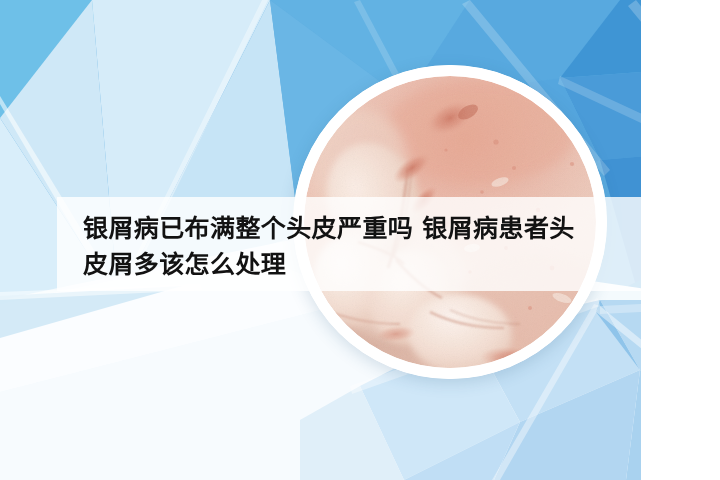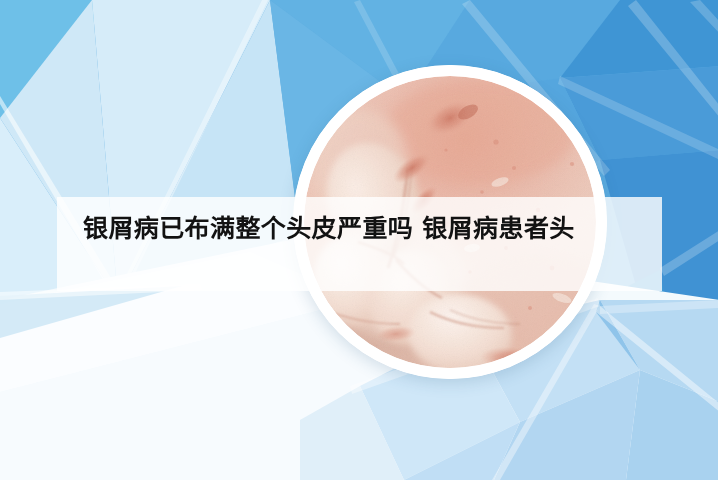--- a/index.html
+++ b/index.html
@@ -7,21 +7,21 @@
     margin: 0;
     padding: 0;
     background: #ffffff;
   }
   body {
     font-family: "Liberation Sans", "DejaVu Sans", sans-serif;
   }
 
   .poster {
     position: relative;
-    width: 718px;
+    width: 641px;
     height: 480px;
     overflow: hidden;
     background: #cfe8f7;
   }
 
   
   .bg-layer {
     position: absolute;
     inset: 0;
     width: 720px;
@@ -282,15 +282,16 @@
         </g>
 
         <rect x="0" y="0" width="300" height="300" filter="url(#grain)" fill="#8a6a5c" opacity="0.5"></rect>
       </svg>
     </div>
     <div class="photo-ring"></div>
   </div>
 
   <div class="caption-panel">
     <p class="caption-text">银屑病已布满整个头皮严重吗 银屑病患者头</p>
+    <p class="caption-text">皮屑多该怎么处理</p>
   </div>
 
 </div>
 
 </body></html>

